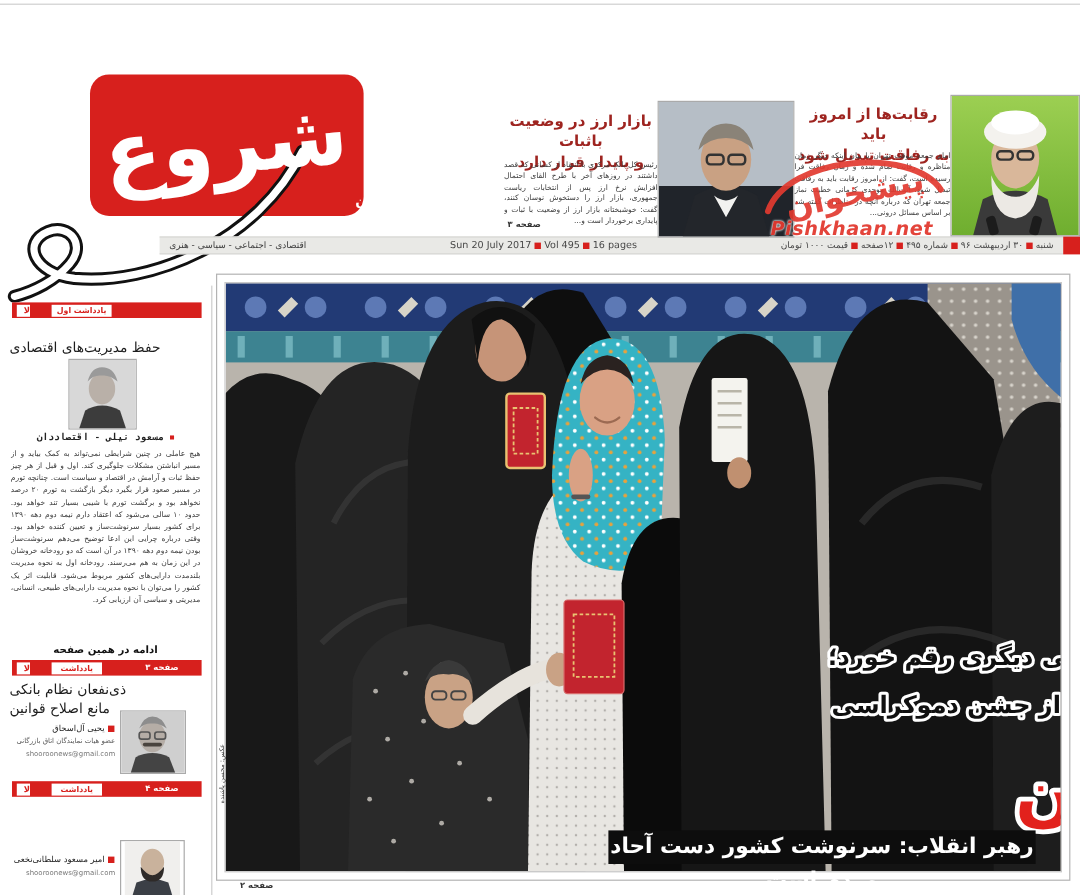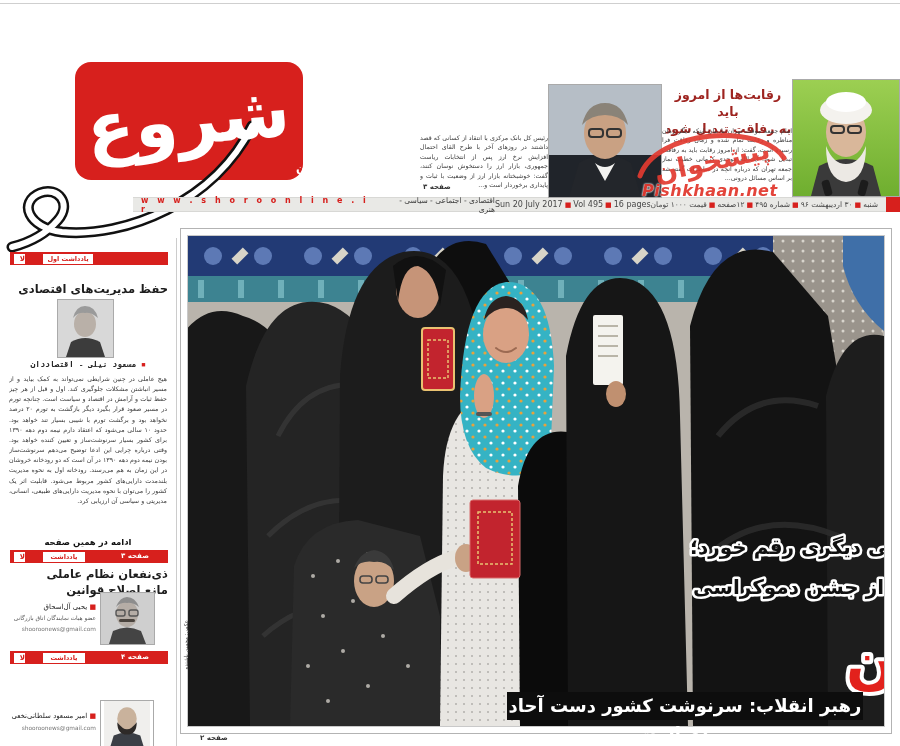--- a/index.html
+++ b/index.html
@@ -33,21 +33,21 @@
          text-shadow:0 0 2px #fff,0 0 2px #fff;letter-spacing:.5px;opacity:.95;}
 
   
   .redbar{width:158px;height:13px;background:#d7201d;}
   .redbar .icon{position:absolute;left:4px;top:1.5px;width:11px;height:10px;background:#fff;
                 color:#d7201d;font-size:7px;font-weight:bold;text-align:right;line-height:10px;}
   .redbar .lbl{position:absolute;top:1.5px;height:10px;background:#fff;color:#d7201d;
                font-size:6.5px;font-weight:bold;text-align:center;line-height:10px;margin-left:16px;}
   .redbar .pg{position:absolute;top:0;height:13px;color:#fff;font-size:7px;font-weight:bold;
               line-height:13px;text-align:center;}
-  .sbhead{width:160px;text-align:right;color:#1d1d1d;font-weight:bold;font-size:11.5px;line-height:16px;}
+  .sbhead{width:160px;text-align:left;color:#1d1d1d;font-weight:normal;font-size:11.5px;line-height:16px;}
   .sbauthor{width:160px;text-align:center;color:#222;font-weight:bold;font-size:8px;}
   .sbauthor .rsq,.namesq{color:#d7201d;font-size:7px;}
   .sbbody{width:158px;color:#3a3a3a;font-size:6.3px;line-height:10.15px;overflow:hidden;}
   .cont{width:160px;text-align:center;color:#111;font-weight:bold;font-size:8.5px;}
   .name{color:#222;font-weight:normal;font-size:7px;text-align:right;}
   .desc{color:#555;font-size:5.8px;text-align:right;}
   .mail{color:#777;font-size:5.8px;text-align:right;direction:ltr;}
   .vline{left:176px;top:238px;width:1px;height:508px;background:#cccccc;}
 
   
@@ -71,27 +71,30 @@
 
     <g>
       <path d="M252,74 C215,150 125,186 62,180 C28,176 18,150 40,141 C58,134 72,152 58,168 C46,182 28,191 12,195" fill="none" stroke="#111" stroke-width="11" stroke-linecap="round"></path>
       <path d="M252,74 C215,150 125,186 62,180 C28,176 18,150 40,141 C58,134 72,152 58,168 C46,182 28,191 12,195" fill="none" stroke="#ffffff" stroke-width="6" stroke-linecap="round"></path>
     </g>
     <text x="190" y="92" text-anchor="middle" font-size="70" font-weight="bold" fill="#ffffff" transform="rotate(-5 190 92)" style="direction:rtl">شروع</text>
     <text x="296" y="120" text-anchor="end" font-size="11.5" font-weight="bold" fill="#ffffff" style="direction:rtl">روزنامه اقتصادی صبح ایران</text>
   </svg>
 
   <div class="abs graystrip">
-    <span class="www">w w w . s h o r o o n l i n e . i r</span>
     <span class="sections rtl">اقتصادی - اجتماعی - سیاسی - هنری</span>
     <span class="dateen"><span>Sun 20 July 2017</span><span class="sq">■</span><span>Vol 495</span><span class="sq">■</span><span>16 pages</span></span>
     <span class="datefa rtl"><span>شنبه</span><span class="sq">■</span><span>۳۰ اردیبهشت ۹۶</span><span class="sq">■</span><span>شماره ۴۹۵</span><span class="sq">■</span><span>۱۲صفحه</span><span class="sq">■</span><span>قیمت ۱۰۰۰ تومان</span></span>
   </div>
   <div class="abs redend"></div>
 
+  <div class="abs rtl smallhead" style="left:420px;top:92px;width:128px;">
+    <span style="display:block">بازار ارز در وضعیت باثبات</span>
+    <span style="display:block">و پایدار قرار دارد</span>
+  </div>
   <div class="abs rtl just smallbody" style="left:420px;top:133px;width:128px;height:56px;">رئیس کل بانک مرکزی با انتقاد از کسانی که قصد داشتند در روزهای آخر با طرح القای احتمال افزایش نرخ ارز پس از انتخابات ریاست جمهوری، بازار ارز را دستخوش نوسان کنند، گفت: خوشبختانه بازار ارز از وضعیت با ثبات و پایداری برخوردار است و...</div>
   <div class="abs pageref rtl" style="left:423px;top:183px;">صفحه ۳</div>
   <svg class="abs photoframe" style="left:548px;top:84px;" width="112" height="112" viewBox="0 0 112 112">
     <rect width="112" height="112" fill="#b6bec6"></rect>
     <rect y="70" width="112" height="42" fill="#20242a"></rect>
     <path d="M20,112 L30,78 Q56,62 82,78 L92,112 Z" fill="#23262b"></path>
     <path d="M46,78 L56,96 L66,78 Q56,86 46,78 Z" fill="#f2f2f0"></path>
     <ellipse cx="56" cy="48" rx="21" ry="26" fill="#c9a183"></ellipse>
     <path d="M33,40 Q38,18 56,18 Q74,18 79,40 Q70,30 56,30 Q42,30 33,40 Z" fill="#8a8378"></path>
     <rect x="40" y="44" width="14" height="8" rx="3" fill="none" stroke="#333" stroke-width="2"></rect>
@@ -147,21 +150,21 @@
   </div>
   <div class="abs rtl just sbbody" style="left:9px;top:374px;height:162px;">هیچ عاملی در چنین شرایطی نمی‌تواند به کمک بیاید و از مسیر انباشتن مشکلات جلوگیری کند. اول و قبل از هر چیز حفظ ثبات و آرامش در اقتصاد و سیاست است. چنانچه تورم در مسیر صعود قرار بگیرد دیگر بازگشت به تورم ۲۰ درصد نخواهد بود و برگشت تورم با شیبی بسیار تند خواهد بود. حدود ۱۰ سالی می‌شود که اعتقاد دارم نیمه دوم دهه ۱۳۹۰ برای کشور بسیار سرنوشت‌ساز و تعیین کننده خواهد بود. وقتی درباره چرایی این ادعا توضیح می‌دهم سرنوشت‌ساز بودن نیمه دوم دهه ۱۳۹۰ در آن است که دو رودخانه خروشان در این زمان به هم می‌رسند. رودخانه اول به نحوه مدیریت بلندمدت دارایی‌های کشور مربوط می‌شود. قابلیت اثر یک کشور را می‌توان با نحوه مدیریت دارایی‌های طبیعی، انسانی، مدیریتی و سیاسی آن ارزیابی کرد.</div>
   <div class="abs cont rtl" style="left:8px;top:537px;">ادامه در همین صفحه</div>
 
   <div class="abs redbar" style="left:10px;top:550px;">
     <span class="icon">لا</span>
     <span class="lbl rtl" style="left:17px;width:42px;">یادداشت</span>
     <span class="pg rtl" style="left:95px;width:60px;">صفحه ۳</span>
   </div>
   <div class="abs sbhead rtl" style="left:8px;top:566px;">
-    <span style="display:block">ذی‌نفعان نظام عاملی</span>
+    <span style="display:block">ذی‌نفعان نظام بانکی</span>
     <span style="display:block">مانع اصلاح قوانین</span>
   </div>
   <svg class="abs photoframe" style="left:100px;top:592px;" width="53" height="51" viewBox="0 0 53 51">
     <rect width="53" height="51" fill="#cfcfcf"></rect>
     <path d="M8,51 L12,38 Q26,31 40,38 L45,51 Z" fill="#444"></path>
     <ellipse cx="26" cy="21" rx="11" ry="13" fill="#b5ada6"></ellipse>
     <path d="M15,14 Q19,4 26,4 Q34,4 38,14 Q31,9 26,10 Q20,9 15,14 Z" fill="#8d8d8d"></path>
     <rect x="18" y="26" width="16" height="3" rx="1.5" fill="#4a443e"></rect>
     <rect x="15" y="17" width="9" height="6" rx="2" fill="none" stroke="#555" stroke-width="1.4"></rect>
     <rect x="28" y="17" width="9" height="6" rx="2" fill="none" stroke="#555" stroke-width="1.4"></rect>

